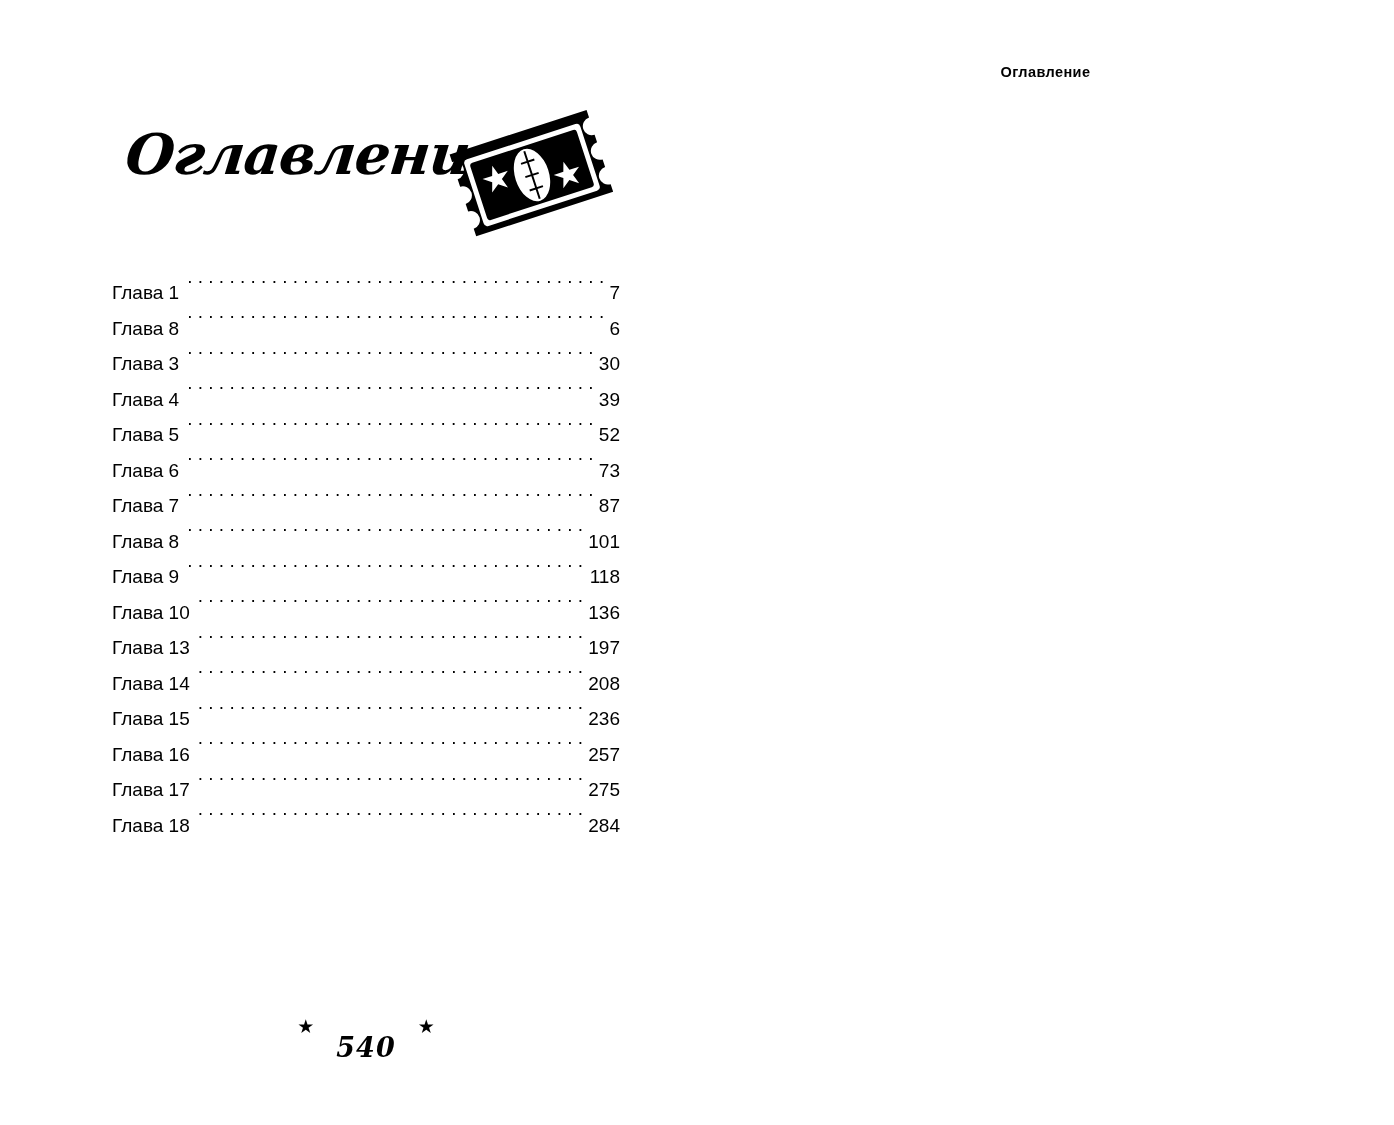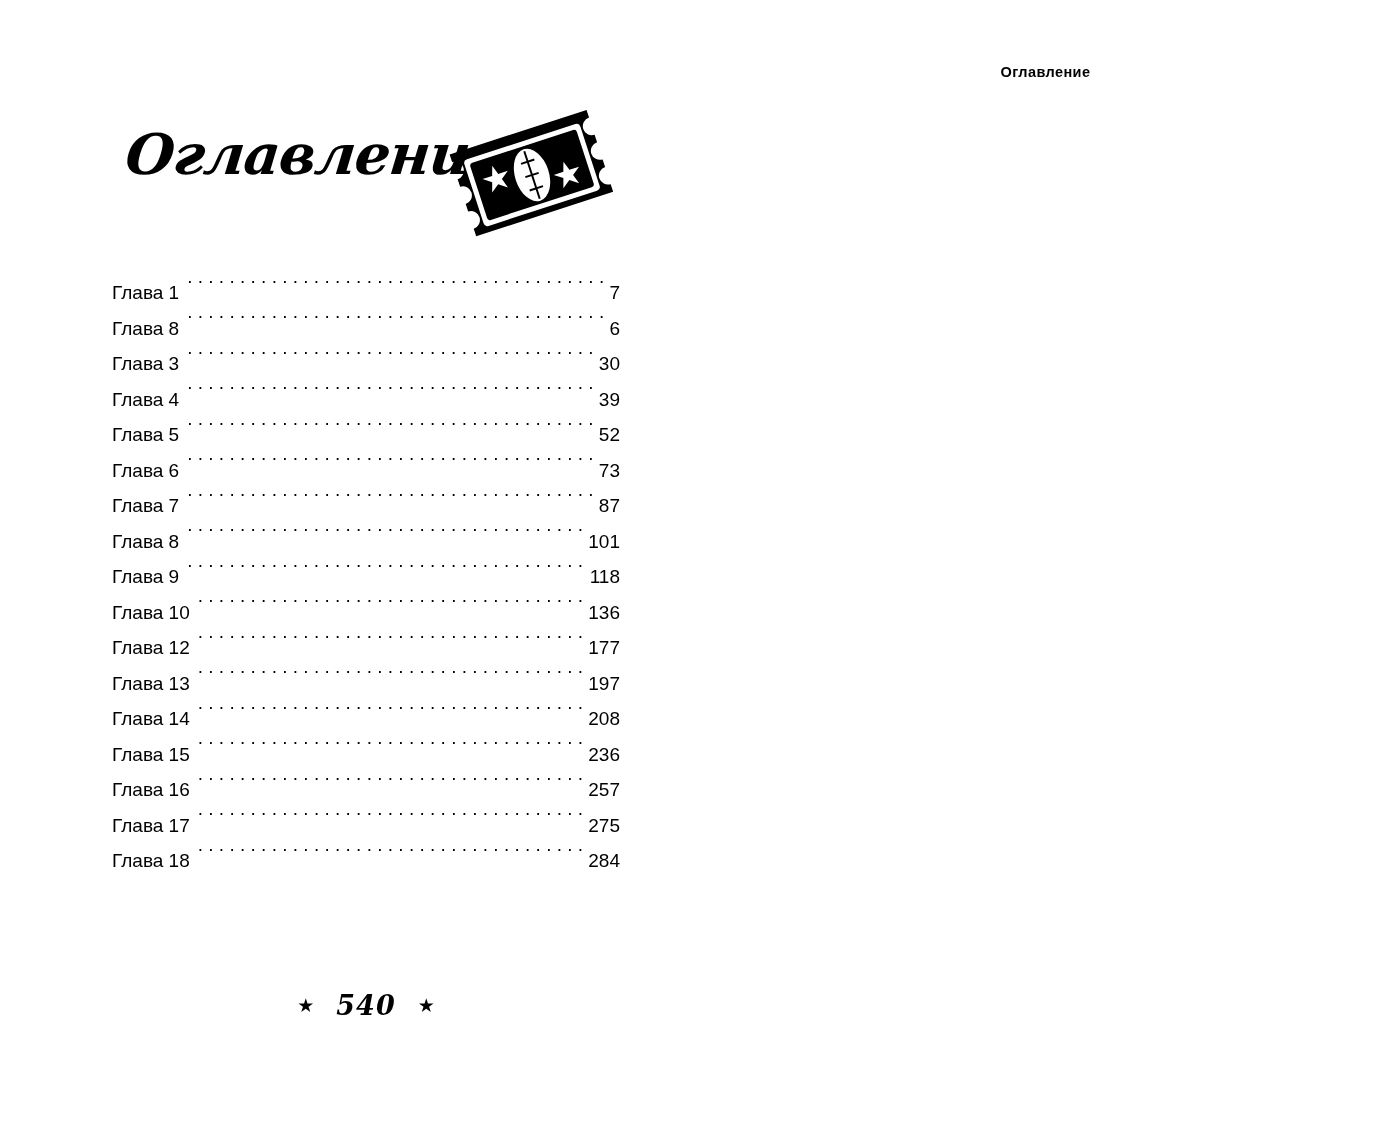--- a/index.html
+++ b/index.html
@@ -135,20 +135,21 @@
   .folio-star {
     font-size: 19px;
     line-height: 1;
   }
   .folio-num {
     font-family: "DejaVu Serif", serif;
     font-style: italic;
     font-weight: 700;
     font-size: 27px;
     letter-spacing: 1px;
+    margin-top: 42px;
   }
 </style>
 </head>
 <body>
 
 <div class="spread">
 
   <div class="page page-left">
 
     <div class="title-block">
@@ -212,25 +213,20 @@
         <span class="toc-label">Глава 9</span>
         <span class="dots"></span>
         <span class="toc-page">118</span>
       </li>
       <li class="toc-row">
         <span class="toc-label">Глава 10</span>
         <span class="dots"></span>
         <span class="toc-page">136</span>
       </li>
       <li class="toc-row">
-        <span class="toc-label">Глава 12</span>
-        <span class="dots"></span>
-        <span class="toc-page">177</span>
-      </li>
-      <li class="toc-row">
         <span class="toc-label">Глава 13</span>
         <span class="dots"></span>
         <span class="toc-page">197</span>
       </li>
       <li class="toc-row">
         <span class="toc-label">Глава 14</span>
         <span class="dots"></span>
         <span class="toc-page">208</span>
       </li>
       <li class="toc-row">

